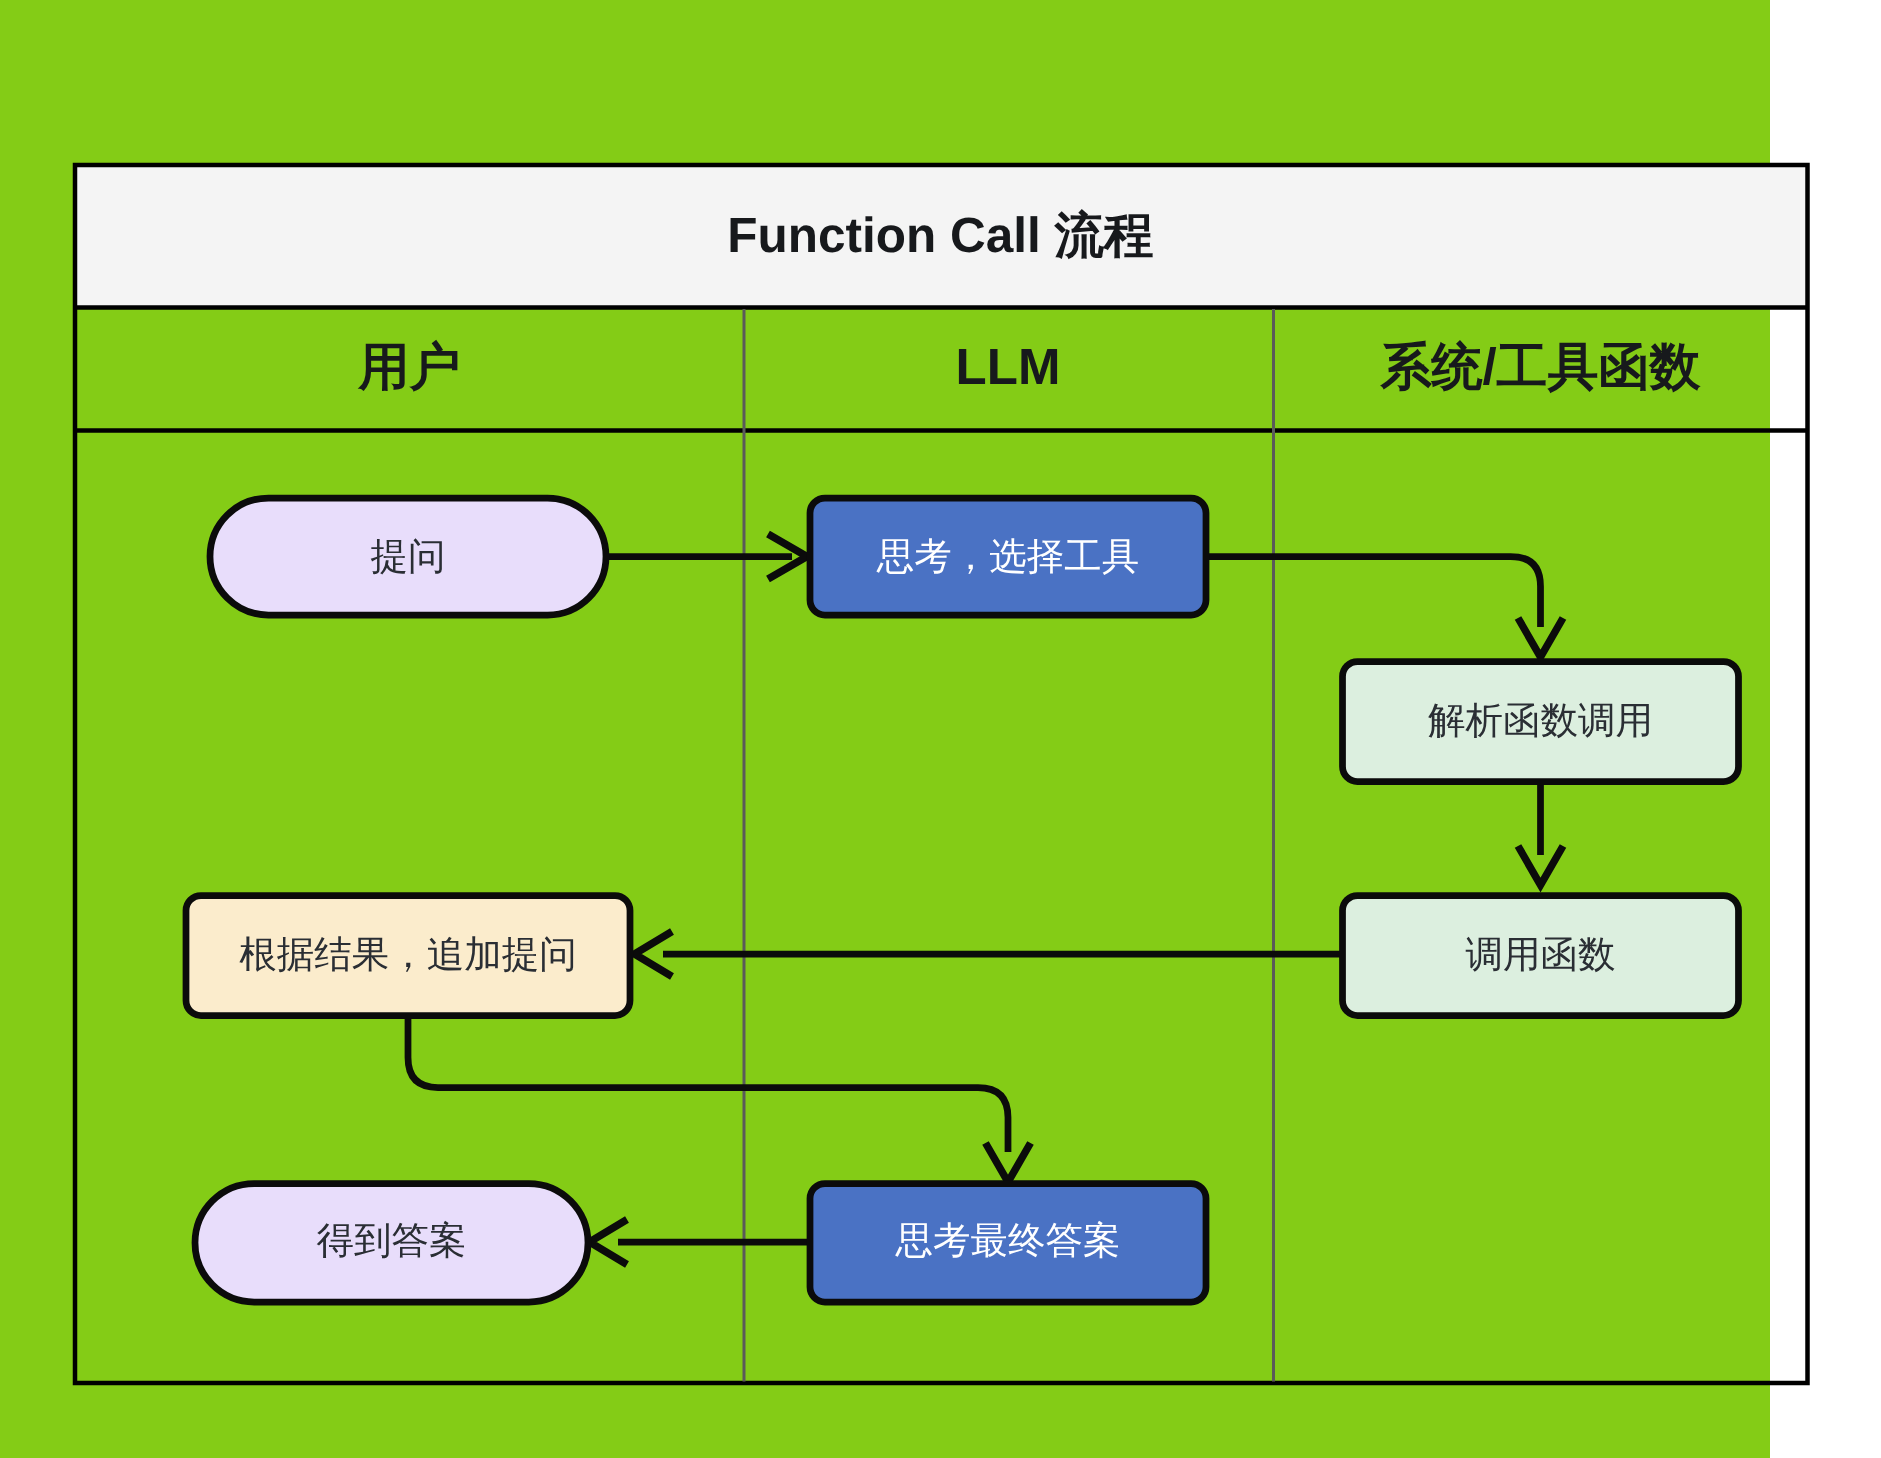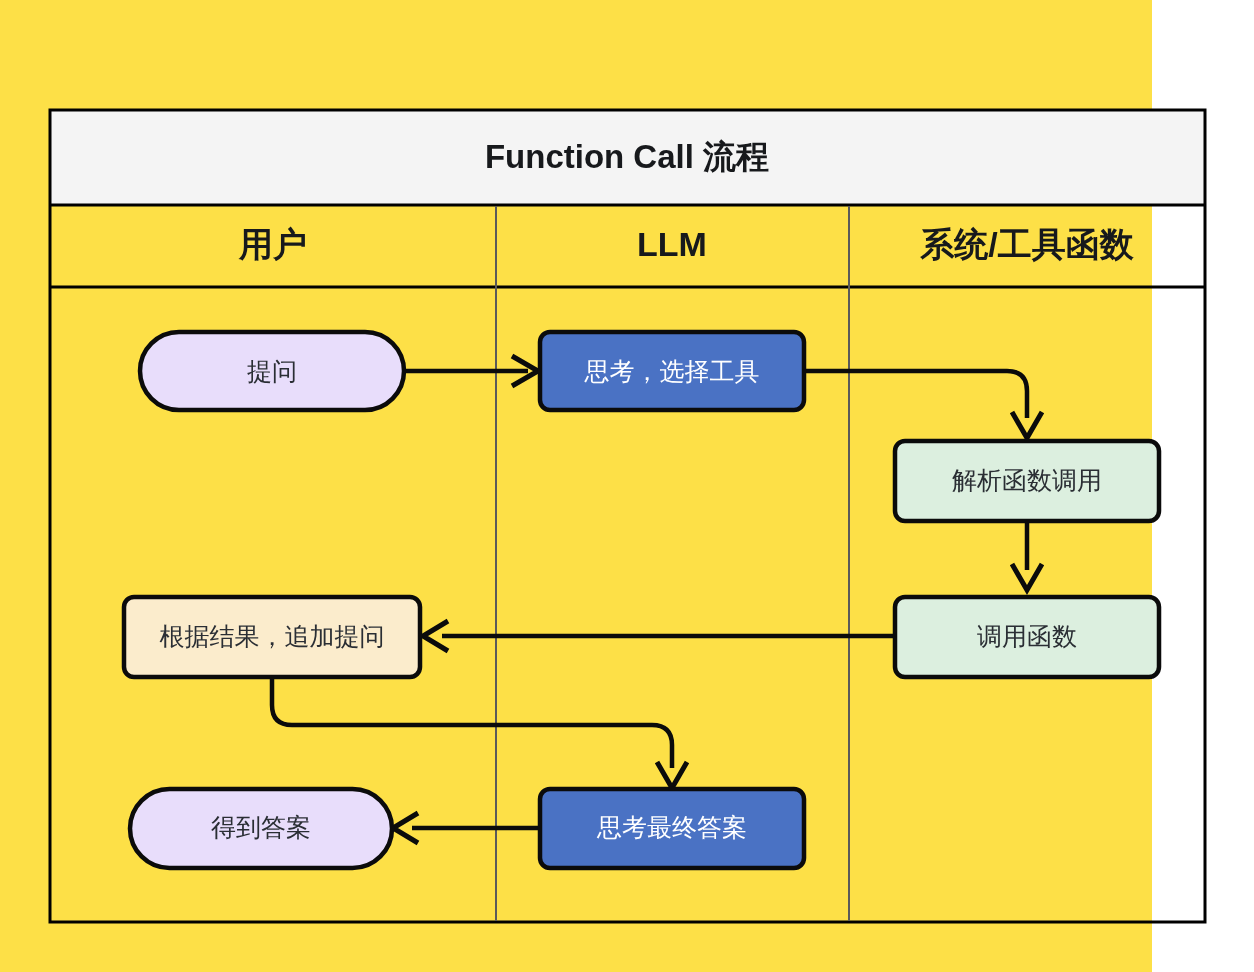--- a/index.html
+++ b/index.html
@@ -10,21 +10,22 @@
   body {
     width: 1254px;
     height: 972px;
     font-family: "Liberation Sans", "DejaVu Sans", sans-serif;
     overflow: hidden;
   }
   #stage {
     position: relative;
     width: 1152px;
     height: 972px;
-    background: #fde047;
+    background: #84cc16;
+    padding-left: 28px;
   }
   svg.flow {
     position: absolute;
     left: 0;
     top: 0;
     width: 1254px;
     height: 972px;
     display: block;
   }
   .frame-outer {

